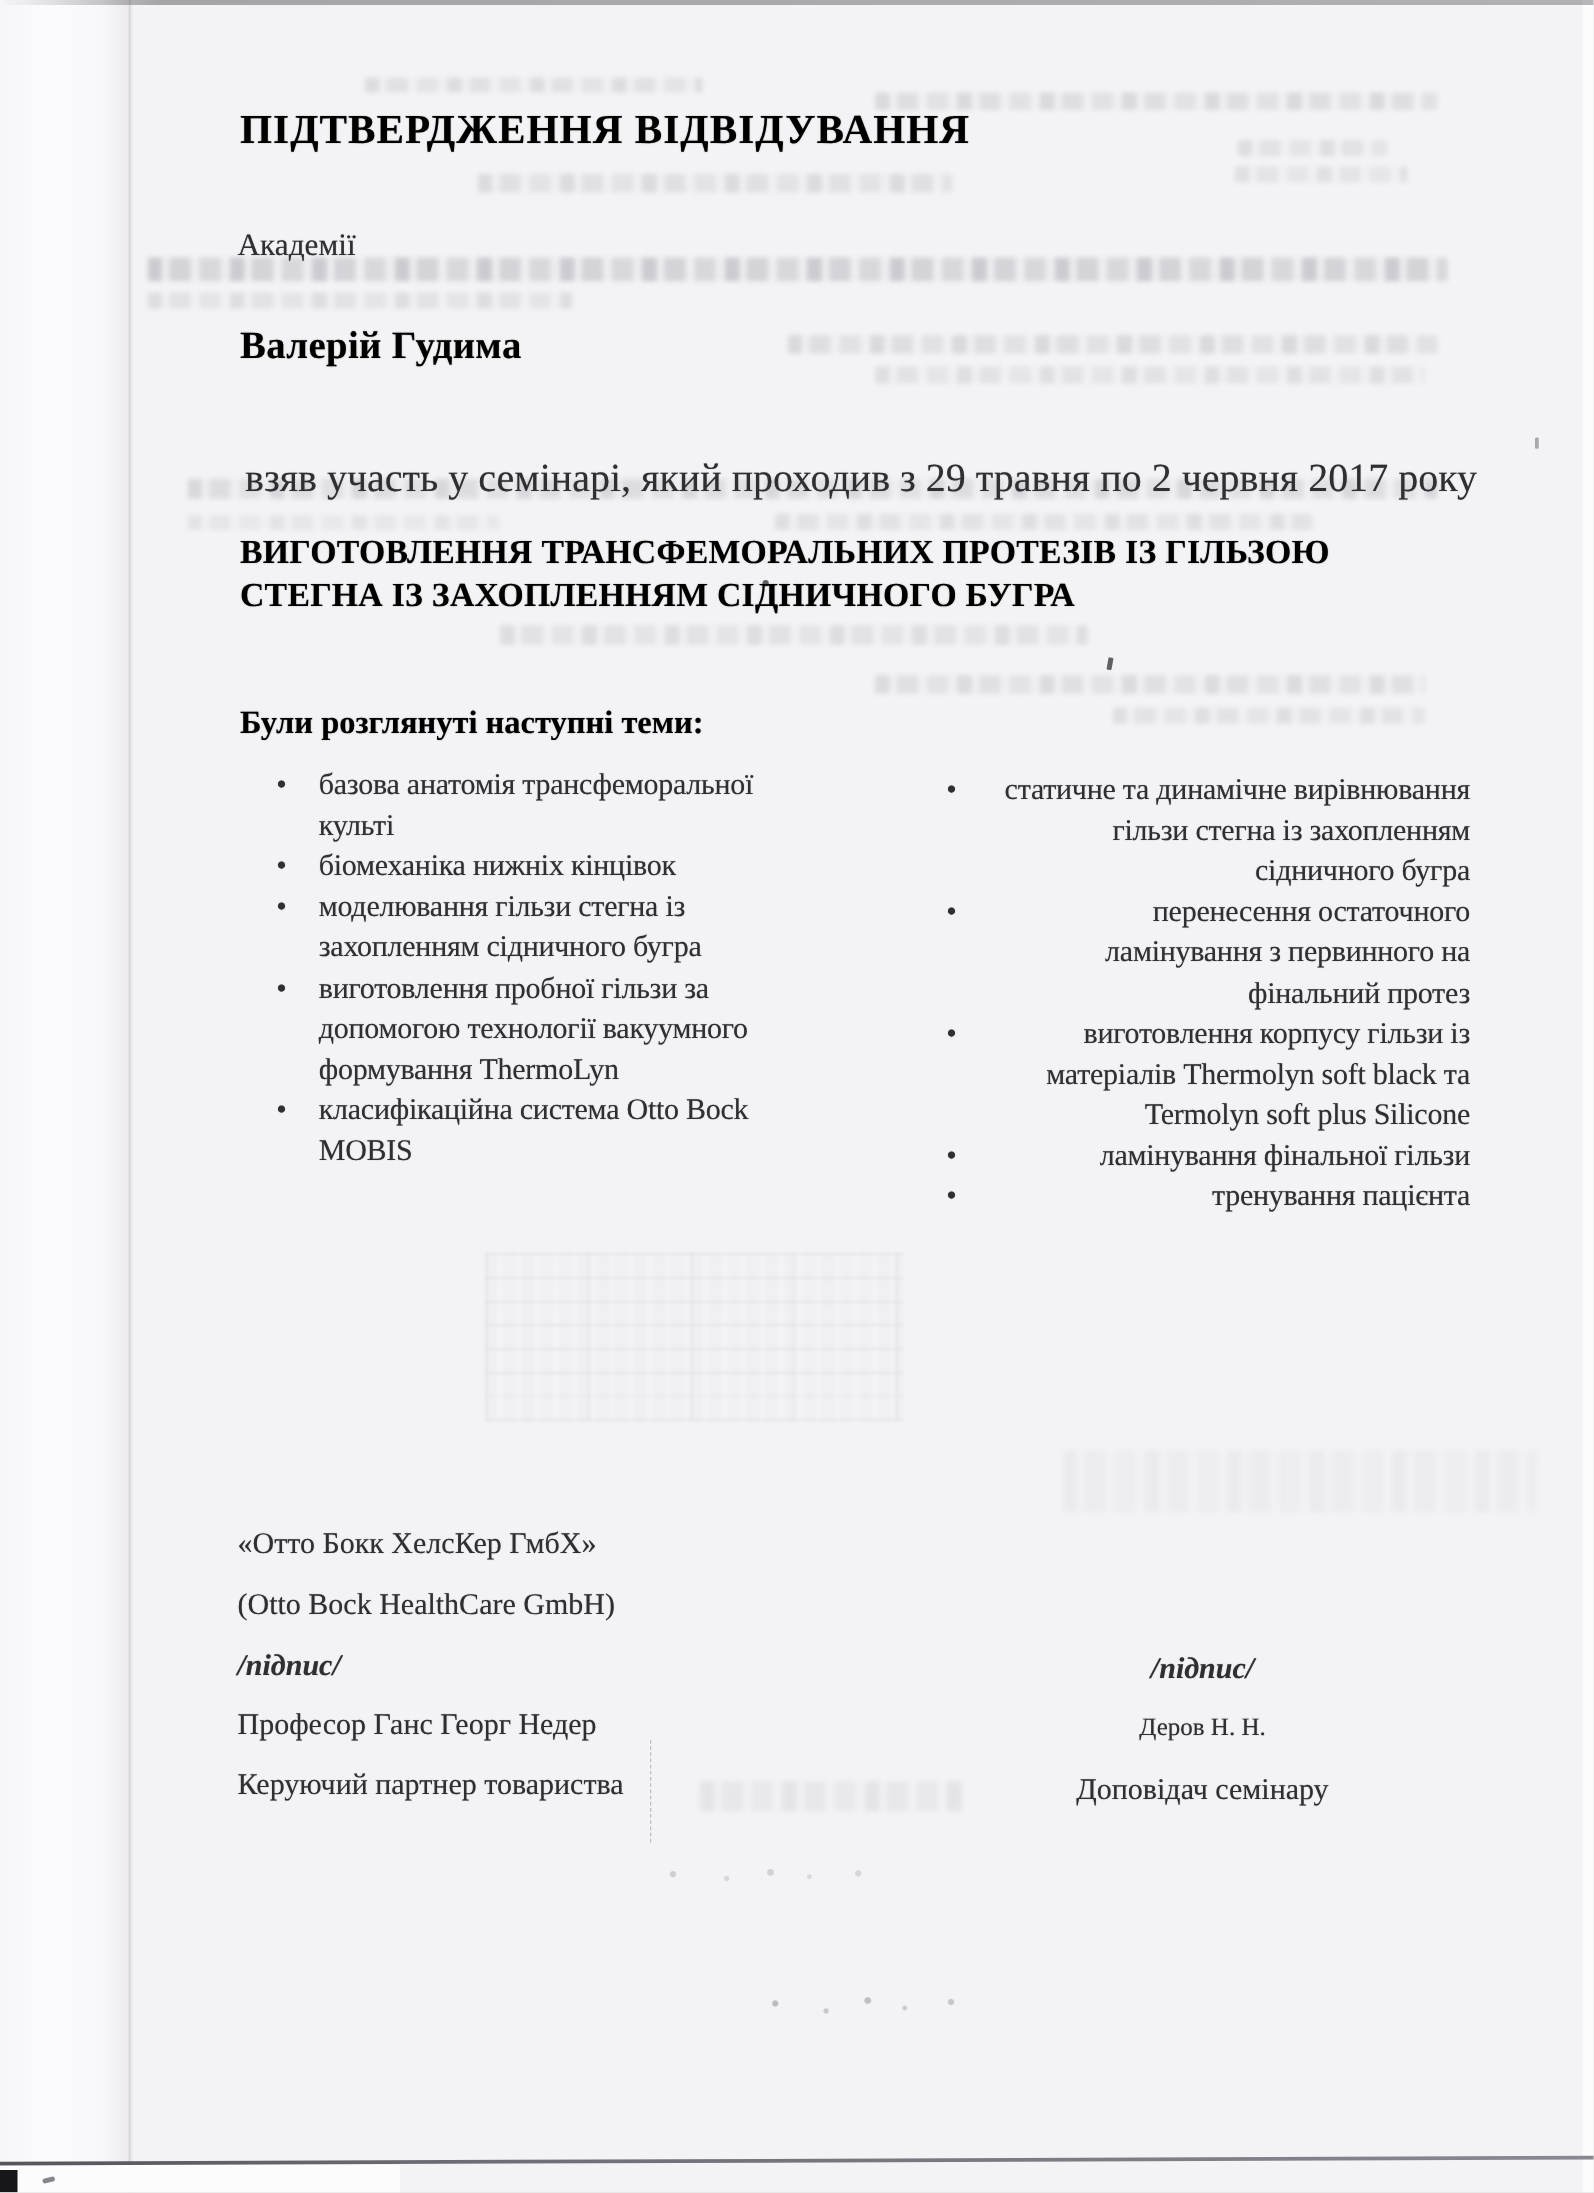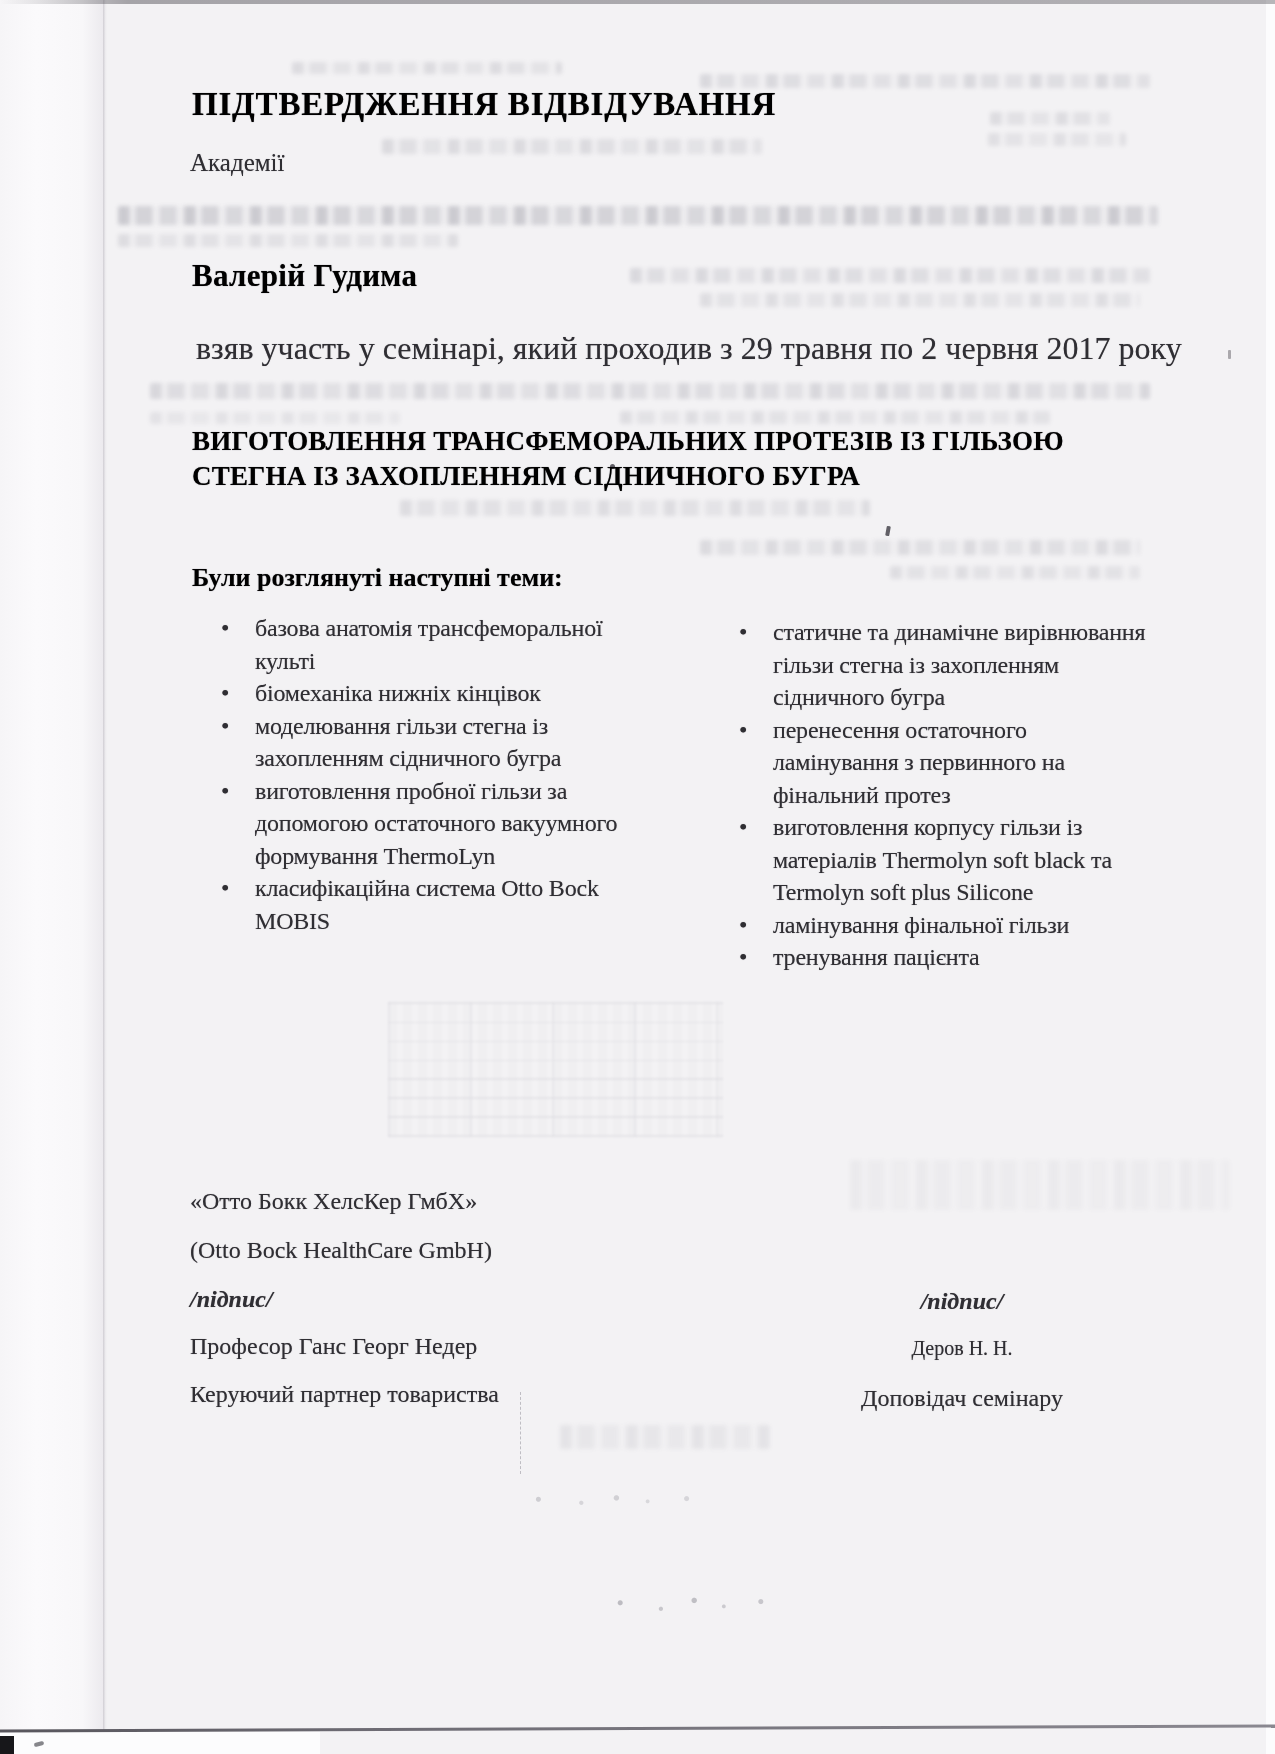--- a/index.html
+++ b/index.html
@@ -38,35 +38,35 @@
       radial-gradient(circle 2px at 12% 45%, rgba(82,82,94,.75) 0 2px, transparent 3px),
       radial-gradient(circle 1.6px at 34% 70%, rgba(82,82,94,.6) 0 1.6px, transparent 2.6px),
       radial-gradient(circle 2.2px at 52% 35%, rgba(82,82,94,.7) 0 2.2px, transparent 3.2px),
       radial-gradient(circle 1.4px at 68% 60%, rgba(82,82,94,.55) 0 1.4px, transparent 2.4px),
       radial-gradient(circle 2px at 88% 40%, rgba(82,82,94,.6) 0 2px, transparent 3px); }
   .speck { position:absolute; background:rgba(55,54,62,.78); }
   .dash-line { position:absolute; border-left:1px dashed rgba(95,93,104,.35); width:0; }
 
   
   .t { position:absolute; white-space:nowrap; }
-  .ink  { color:#2f2e33; text-shadow:0 0 .8px rgba(47,46,51,.5); }
+  .ink  { color:#2f2e33; text-shadow:0 0 .8px rgba(47,46,51,.5);margin-top:34px; }
   .dark { color:#000000; text-shadow:0 0 1px rgba(35,34,40,.55); }
   .doc-title { left:192px; top:86px; font-size:33px; font-weight:700; letter-spacing:.8px; }
   .org-line  { left:190px; top:149px; font-size:25px; }
   .participant { left:192px; top:258px; font-size:31px; font-weight:700; letter-spacing:.3px; }
   .statement { left:196px; top:330px; font-size:32px; }
   .seminar-title { left:192px; top:424px; font-size:27px; font-weight:700; line-height:35px; white-space:normal; width:920px; letter-spacing:.2px; }
   .seminar-title .tline { display:block; }
   .topics-heading { left:192px; top:563px; font-size:26px; font-weight:700; }
   ul.topics { position:absolute; margin:0; padding:0; list-style:none; font-size:24px; line-height:32.5px; letter-spacing:-.2px; }
   ul.topics li { position:relative; margin:0; }
   ul.topics li::before { content:"\2022"; position:absolute; left:-34px; top:0; font-size:24px; color:#2f2e33; }
   .topics .tline { display:block; }
   .topics-left  { left:255px; top:612px; width:380px; }
-  .topics-right { left:773px; top:616px; width:385px; }
+  .topics-right { left:791px; top:616px; width:385px;text-align:right; }
   .issuer-cyr { left:190px; top:1188px; font-size:24px; }
   .issuer-lat { left:190px; top:1237px; font-size:24px; }
   .sig-label { font-size:24px; font-weight:700; font-style:italic; }
   .sig-l-label { left:190px; top:1286px; }
   .sig-l-name  { left:190px; top:1333px; font-size:24px; }
   .sig-l-role  { left:190px; top:1381px; font-size:24px; }
   .sig-r-label { left:762px; top:1288px; width:400px; text-align:center; white-space:nowrap; }
   .sig-r-name  { left:762px; top:1337px; width:400px; text-align:center; font-size:20px; }
   .sig-r-role  { left:762px; top:1385px; width:400px; text-align:center; font-size:24px; }
 </style>
@@ -124,21 +124,21 @@
     </li>
     <li>
       <span class="tline">біомеханіка нижніх кінцівок</span>
     </li>
     <li>
       <span class="tline">моделювання гільзи стегна із</span>
       <span class="tline">захопленням сідничного бугра</span>
     </li>
     <li>
       <span class="tline">виготовлення пробної гільзи за</span>
-      <span class="tline">допомогою остаточного вакуумного</span>
+      <span class="tline">допомогою технології вакуумного</span>
       <span class="tline">формування ThermoLyn</span>
     </li>
     <li>
       <span class="tline">класифікаційна система Otto Bock</span>
       <span class="tline">MOBIS</span>
     </li>
   </ul>
 
   <ul class="topics topics-right ink">
     <li>

